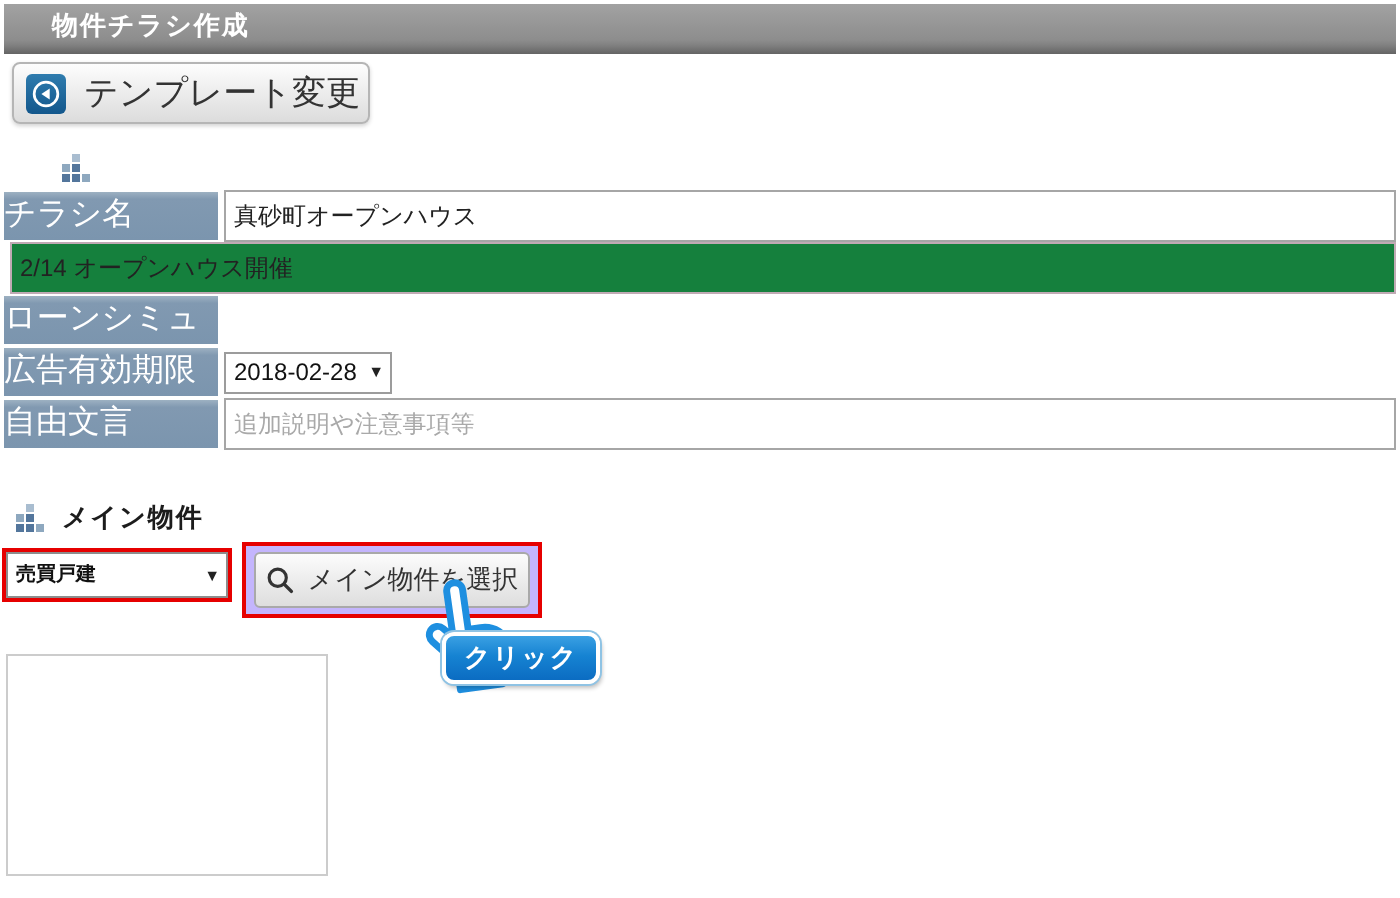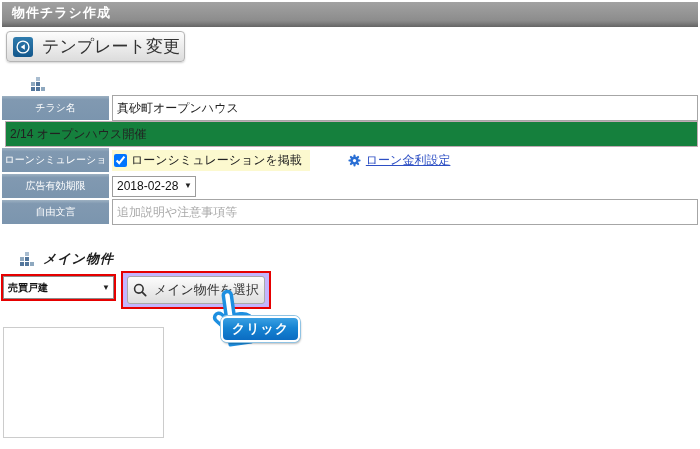--- a/index.html
+++ b/index.html
@@ -8,21 +8,21 @@
     position:relative; width:700px; height:449px; background:#fff;
     font-family:"Liberation Sans","DejaVu Sans",sans-serif; overflow:hidden;
     color:#222;
   }
 
   
   .titlebar {
     position:absolute; left:2px; top:2px; width:696px; height:25px;
     background:linear-gradient(180deg,#a2a2a2 0%,#8d8d8d 72%,#818181 82%,#646464 100%);
     color:#fff; font-size:13px; font-weight:bold;
-    line-height:22px; padding-left:10px; letter-spacing:1px;
+    line-height:22px; padding-left:24px; letter-spacing:1px;
   }
 
   
   .btn-template {
     position:absolute; left:6px; top:31px; height:31px;
     display:inline-flex; align-items:center; gap:9px; padding:0 4px 0 6px;
     background:linear-gradient(180deg,#fdfdfd,#e9e9e9 60%,#dcdcdc);
     border:1px solid #b5b5b5; border-radius:4px;
     box-shadow:0 1px 2px rgba(0,0,0,.18);
     font-size:17px; color:#333; cursor:pointer;
@@ -32,30 +32,30 @@
     background:linear-gradient(180deg,#2f7cae,#13578c);
     display:flex; align-items:center; justify-content:center;
   }
 
   
   .section-head {
     position:absolute; display:flex; align-items:center; gap:7px;
     font-size:13px; font-weight:bold; color:#1c1c1c; letter-spacing:1px;
   }
   .sh1 { left:4px; top:77px;flex-direction:column; }
-  .sh2 { left:20px; top:250px;font-style:italic; }
+  .sh2 { left:8px; top:250px; }
 
   
   .settings-table { position:absolute; left:2px; top:96px; width:696px; }
   .row { display:flex; height:24px; margin-bottom:2px; }
   .lbl {
     width:107px; flex:0 0 107px;
     background:linear-gradient(180deg,#9db1c2 0%,#85 юж 0%,#8199b1 12%,#7b95ae 100%);
     background:linear-gradient(180deg,#9db1c2 0%,#8199b1 15%,#7b95ae 100%);
-    color:#fff; font-size:10px; text-align:center; line-height:24px;
+    color:#fff; font-size:16px; text-align:left; line-height:24px;
   }
   .val { flex:1; display:flex; align-items:center; padding-left:3px; background:#fff; position:relative; }
   .txt-input {
     width:100%; height:21px; border:1px solid #a6a6a6; font-size:12px;
     padding:12px 4px; color:#222; font-family:inherit; background:#fff;
   }
   .txt-input.pink { background:#15803d; border-color:#c0aab4; }
   .txt-input::placeholder { color:#a9a9a9; }
   .hl-yellow {
     display:inline-flex; align-items:center; gap:4px;
@@ -142,39 +142,20 @@
     </div>
 
     <div class="row">
       <div class="val">
         <input class="txt-input pink" type="text" value="2/14 オープンハウス開催" style="">
       </div>
     </div>
 
     <div class="row">
       <div class="lbl">ローンシミュレーション</div>
-      <div class="val">
-        <span class="hl-yellow">
-          <input type="checkbox" checked="" style="">
-          <span>ローンシミュレーションを掲載</span>
-        </span>
-        <span class="loan-link-wrap">
-          <svg width="13" height="13" viewBox="0 0 16 16">
-            <g fill="#2a6fd4">
-              <rect x="6.7" y="0.5" width="2.6" height="15" rx="1.2"></rect>
-              <rect x="6.7" y="0.5" width="2.6" height="15" rx="1.2" transform="rotate(45 8 8)"></rect>
-              <rect x="6.7" y="0.5" width="2.6" height="15" rx="1.2" transform="rotate(90 8 8)"></rect>
-              <rect x="6.7" y="0.5" width="2.6" height="15" rx="1.2" transform="rotate(135 8 8)"></rect>
-              <circle cx="8" cy="8" r="5"></circle>
-            </g>
-            <circle cx="8" cy="8" r="2" fill="#fff"></circle>
-          </svg>
-          <a class="loan-link">ローン金利設定</a>
-        </span>
-      </div>
     </div>
 
     <div class="row">
       <div class="lbl">広告有効期限</div>
       <div class="val">
         <span class="sel-wrap">
           <select class="sel">
             <option>2018-02-28</option>
           </select>
           <span class="sel-arrow">▼</span>

